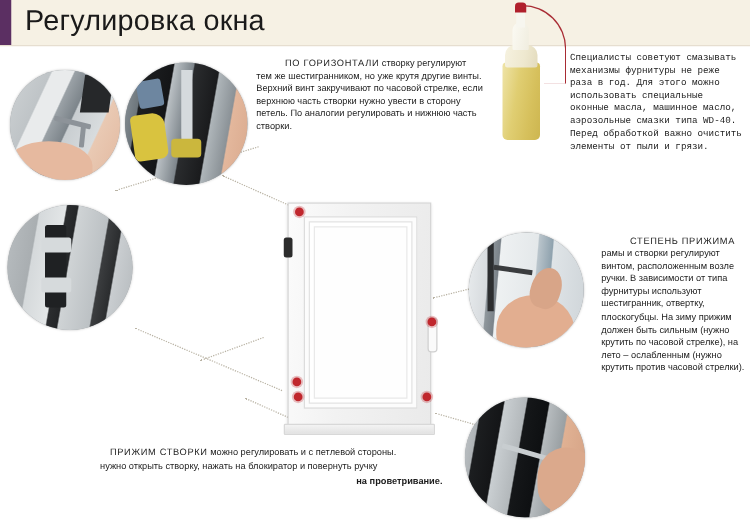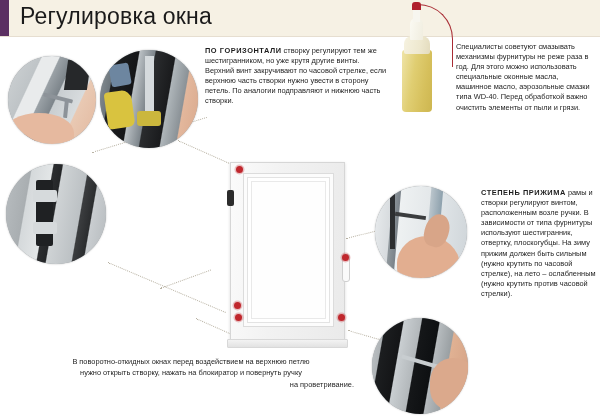--- a/index.html
+++ b/index.html
@@ -27,21 +27,21 @@
     font-size:23px;font-weight:400;letter-spacing:.2px;
     color:#1a1a1a;white-space:nowrap;
   }
   .header-rule{
     position:absolute;left:0;top:36px;width:600px;height:1px;
     background:#e6ded0;
   }
 
   
   .tblock{position:absolute;font-size:7.4px;line-height:10.1px;color:#1d1d1d;}
-  .tblock .lead{font-weight:700;letter-spacing:.55px;}
+  .tblock .lead{font-weight:400;letter-spacing:.55px;margin-left:23px;}
   .tblock p{margin:0;}
   .tb-center{text-align:center;}
 
   
   .photo{
     position:absolute;border-radius:50%;overflow:hidden;
     box-shadow:0 0 2px rgba(0,0,0,.28);
     background:#9aa0a4;
   }
   .photo .inner{position:absolute;left:0;top:0;right:0;bottom:0;}
@@ -303,31 +303,31 @@
     <div class="win-handle"></div>
 
     <div class="dot" style="left:6px;top:4px;"></div>
     <div class="dot" style="left:112px;top:92px;"></div>
     <div class="dot" style="left:4px;top:140px;"></div>
     <div class="dot" style="left:5px;top:152px;"></div>
     <div class="dot" style="left:108px;top:152px;"></div>
   </div>
 
   <div class="tblock" style="left:205px;top:46px;width:182px;">
-    <p><span class="lead">ПО ГОРИЗОНТАЛИ</span><span> створку регулируют тем же шестигранником, но уже крутя другие винты. Верхний винт закручивают по часовой стрелке, если верхнюю часть створки нужно увести в сторону петель. По аналогии подправляют и нижнюю часть створки.</span></p>
-  </div>
-
-  <div class="tblock" style="left:456px;top:42px;width:140px;">
+    <p><span class="lead">ПО ГОРИЗОНТАЛИ</span><span> створку регулируют тем же шестигранником, но уже крутя другие винты. Верхний винт закручивают по часовой стрелке, если верхнюю часть створки нужно увести в сторону петель. По аналогии регулировать и нижнюю часть створки.</span></p>
+  </div>
+
+  <div class="tblock" style="left:456px;top:42px;width:140px;font-family:Liberation Mono, monospace;">
     <p>Специалисты советуют смазывать механизмы фурнитуры не реже раза в год. Для этого можно использовать специальные оконные масла, машинное масло, аэрозольные смазки типа WD-40. Перед обработкой важно очистить элементы от пыли и грязи.</p>
   </div>
 
   <div class="tblock" style="left:481px;top:188px;width:116px;">
     <p><span class="lead">СТЕПЕНЬ ПРИЖИМА</span><span> рамы и створки регулируют винтом, расположенным возле ручки. В зависимости от типа фурнитуры используют шестигранник, отвертку, плоскогубцы. На зиму прижим должен быть сильным (нужно крутить по часовой стрелке), на лето – ослабленным (нужно крутить против часовой стрелки).</span></p>
   </div>
 
 
   <div class="tblock tb-center" style="left:6px;top:356px;width:370px;line-height:11.4px;">
-    <p>В поворотно-откидных окнах перед воздействием на верхнюю петлю</p>
+    <p><span class="lead">ПРИЖИМ СТВОРКИ</span><span> можно регулировать и с петлевой стороны.</span></p>
     <p>нужно открыть створку, нажать на блокиратор и повернуть ручку</p>
-    <p style="text-align:right;padding-right:22px;">на проветривание.</p>
+    <p style="text-align:right;padding-right:22px;font-weight:bold;">на проветривание.</p>
   </div>
 
 </div>
 
 </body></html>

